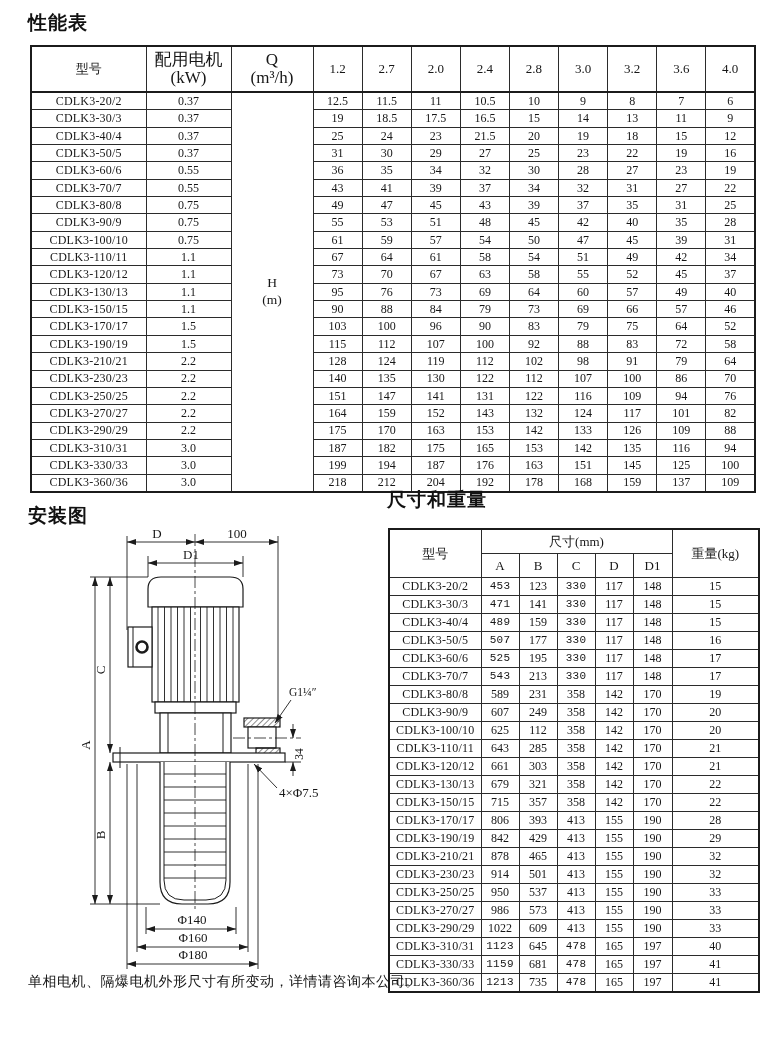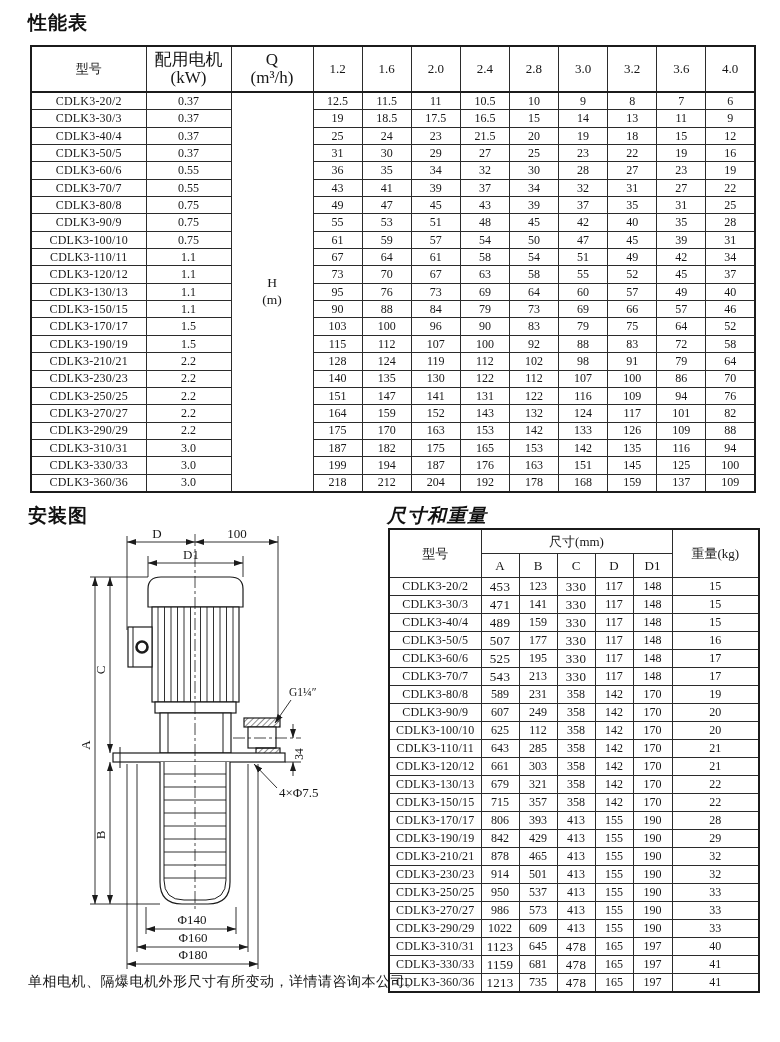--- a/index.html
+++ b/index.html
@@ -21,21 +21,21 @@
   .perf thead .two-line div{font-size:17px;}
   .perf tbody td{height:16.35px;font-size:12px;}
   .perf td.model{font-size:12px;letter-spacing:0.2px;}
   .perf td.hcell{font-size:13.5px;border-top:2px solid #1b1b1b;}
   .perf td.hcell div{line-height:1.25;}
   
   .dims{position:absolute;left:388px;top:528px;width:370px;border:2px solid #1b1b1b;}
   .dims thead th{font-weight:normal;font-size:13px;height:23px;}
   .dims tbody td{height:17px;font-size:12px;}
   .dims td.model{font-size:12px;letter-spacing:0.2px;}
-  .dims td.alt{font-family:Liberation Serif, serif;font-size:13px;letter-spacing:0.3px;}
+  .dims td.alt{font-family:Liberation Mono, monospace;font-size:11px;letter-spacing:0.3px;}
   
   .drawing{position:absolute;left:45px;top:530px;}
   .drawing text{font-family:"Liberation Serif","DejaVu Serif",serif;font-size:13px;fill:#161616;}
   .drawing text.small{font-size:11.5px;}
   .footnote{
     position:absolute;left:28px;top:973px;font-size:14px;color:#151515;
     font-family:"Liberation Sans","DejaVu Sans",sans-serif;letter-spacing:0.5px;white-space:nowrap;
   }
 </style>
 </head>
@@ -57,21 +57,21 @@
         <th>型号</th>
         <th class="two-line">
           <div>配用电机</div>
           <div>(kW)</div>
         </th>
         <th class="two-line">
           <div>Q</div>
           <div>(m³/h)</div>
         </th>
       <th>1.2</th>
-          <th>1.6</th>
+          <th>2.7</th>
           <th>2.0</th>
           <th>2.4</th>
           <th>2.8</th>
           <th>3.0</th>
           <th>3.2</th>
           <th>3.6</th>
           <th>4.0</th>
         </tr>
     </thead>
     <tbody>
@@ -500,21 +500,21 @@
     <text x="60" y="140" text-anchor="middle" transform="rotate(-90 60 140)">C</text>
     <text x="60" y="305" text-anchor="middle" transform="rotate(-90 60 305)">B</text>
     <text x="244" y="166" class="small">G1¼″</text>
     <text x="258" y="224" class="small" text-anchor="middle" transform="rotate(-90 258 224)">34</text>
     <text x="234" y="267">4×Φ7.5</text>
     <text x="147" y="394" text-anchor="middle">Φ140</text>
     <text x="148" y="412" text-anchor="middle">Φ160</text>
     <text x="148" y="429" text-anchor="middle">Φ180</text>
   </svg>
 
-  <div class="sec-title" style="left:387px;top:503px;font-style:italic;">尺寸和重量</div>
+  <div class="sec-title" style="left:387px;top:487px;">尺寸和重量</div>
 
   <table class="dims">
     <colgroup>
       <col style="width:92px">
         <col style="width:38px">
         <col style="width:38px">
       <col style="width:38px">
         <col style="width:38px">
         <col style="width:39px">
         <col style="width:87px">

